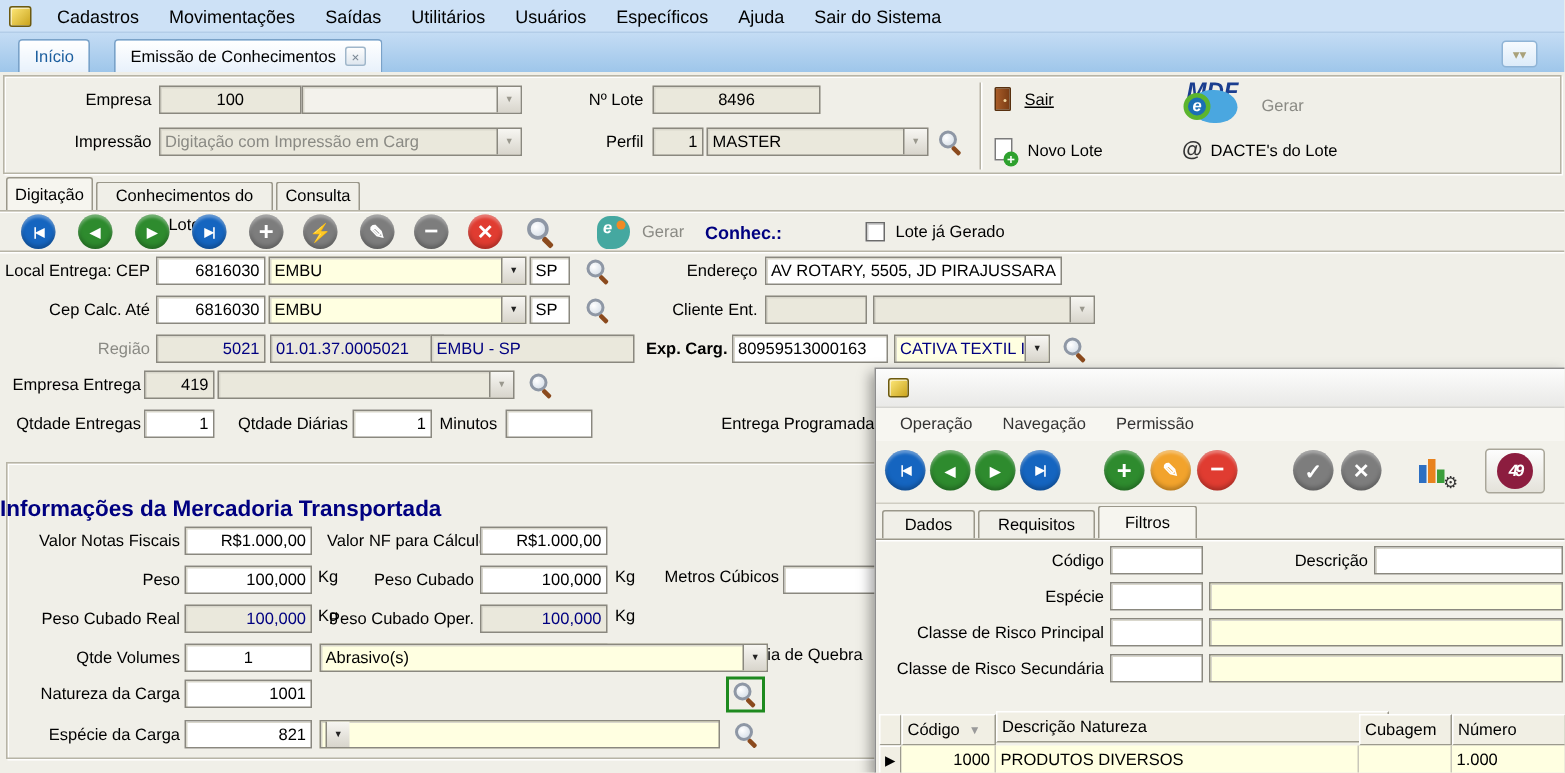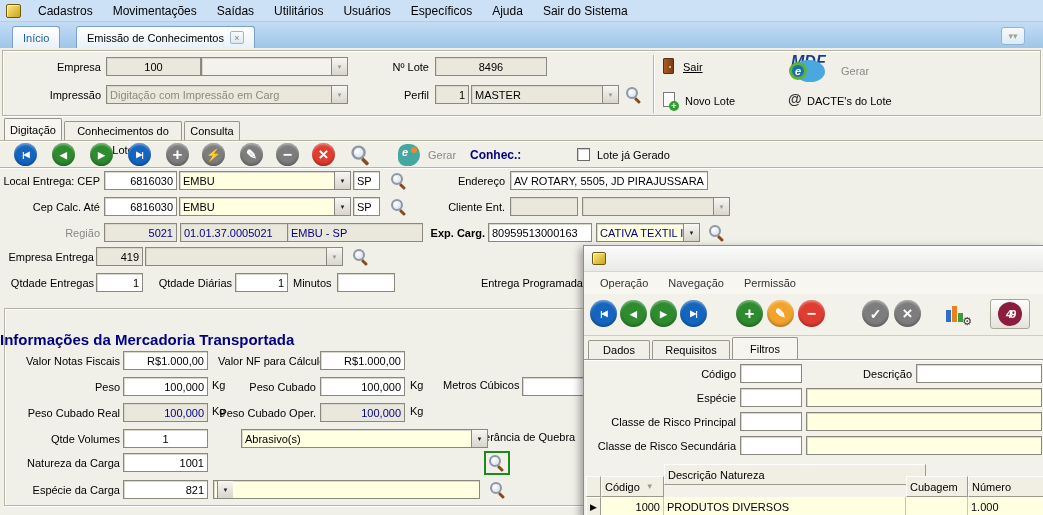--- a/index.html
+++ b/index.html
@@ -333,21 +333,21 @@
     <div class="lbl" style="left:218px;top:430px;width:98px;">Qtde Pares</div>
     <div class="fld ctr" style="left:320px;top:429px;width:85px;">
         <span>0</span>
       </div>
     <span class="abs" style="left:470px;top:431px;">Tolerância de Quebra</span>
 
     <div class="lbl" style="left:18px;top:454px;width:102px;">Natureza da Carga</div>
     <div class="fld num" style="left:123px;top:453px;width:85px;">
         <span>1001</span>
       </div>
-    <div class="fld combo yellow" style="left:213px;top:429px;width:247px;margin-left:28px;">
+    <div class="fld combo yellow" style="left:213px;top:429px;width:299px;">
       <span class="val">Abrasivo(s)</span>
       <span class="arrowbtn"></span>
     </div>
     <div class="magbox" style="left:484px;top:451px;">
       <span class="mag"></span>
     </div>
 
     <div class="lbl" style="left:18px;top:481px;width:102px;">Espécie da Carga</div>
     <div class="fld num" style="left:123px;top:480px;width:85px;">
         <span>821</span>
@@ -410,21 +410,21 @@
     <div class="lbl" style="left:10px;top:191px;width:142px;">Classe de Risco Secundária</div>
     <div class="fld" style="left:156px;top:190px;width:62px;"></div>
     <div class="fld yellow" style="left:222px;top:190px;width:236px;"></div>
 
     <div>
       <div class="pgridhead" style="left:2px;top:230px;width:15px;"></div>
       <div class="pgridhead" style="left:17px;top:230px;width:63px;">
         <span>Código</span>
         <span class="sorticon">▼</span>
       </div>
-      <div class="pgridhead" style="left:80px;top:218px;width:262px;">
+      <div class="pgridhead" style="left:80px;top:228px;width:262px;">
           <span>Descrição Natureza</span>
         </div>
       <div class="pgridhead" style="left:322px;top:230px;width:62px;">
           <span>Cubagem</span>
         </div>
       <div class="pgridhead" style="left:384px;top:230px;width:76px;">
           <span>Número</span>
         </div>
 
       <div class="pgridhead" style="left:2px;top:251px;width:15px;height:20px;justify-content:center;">

